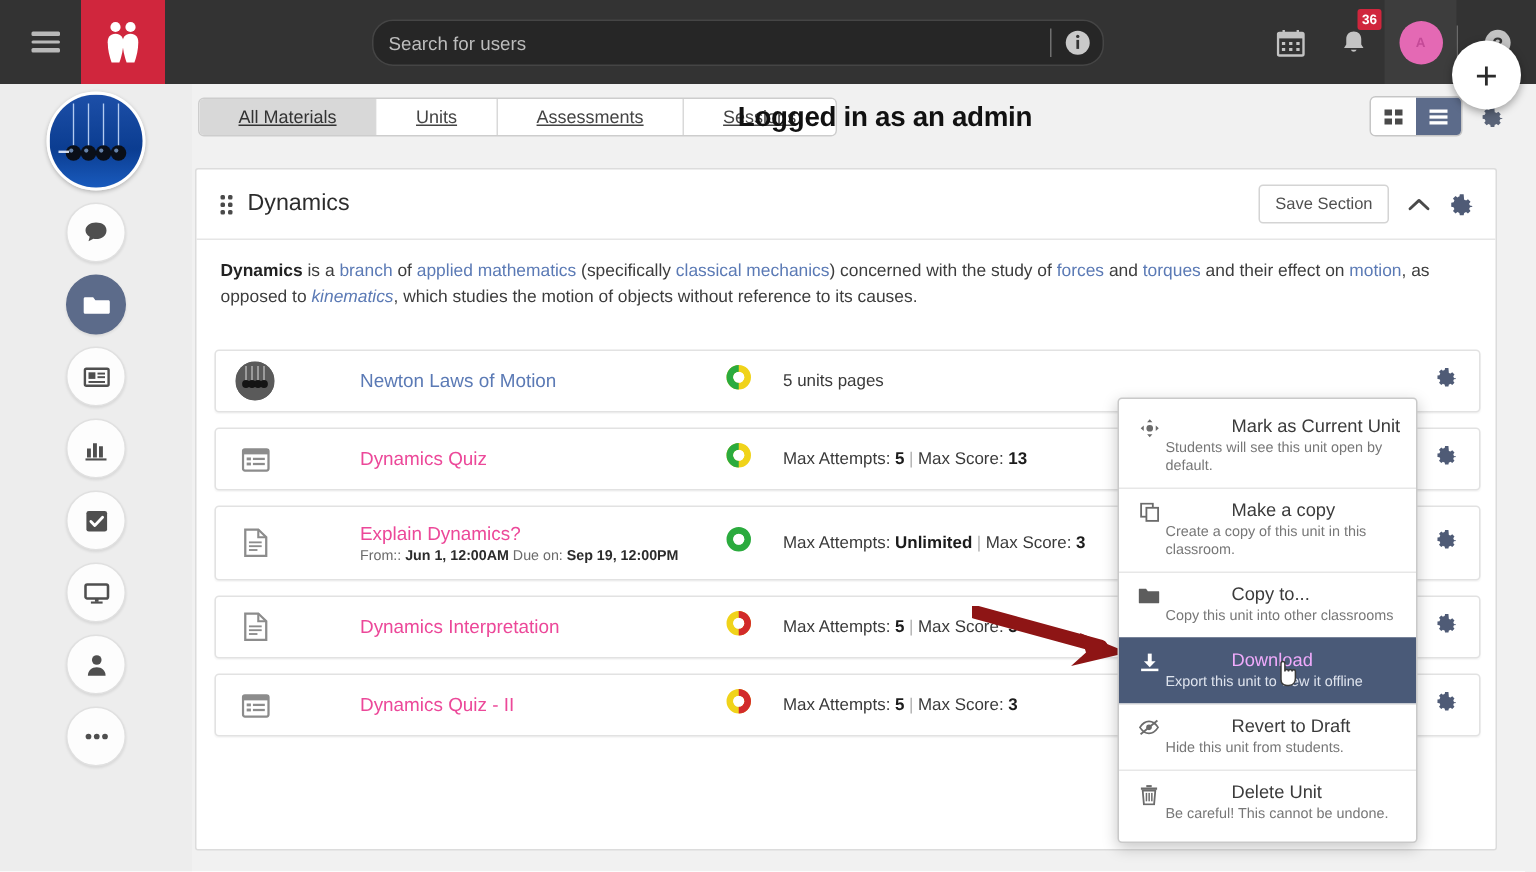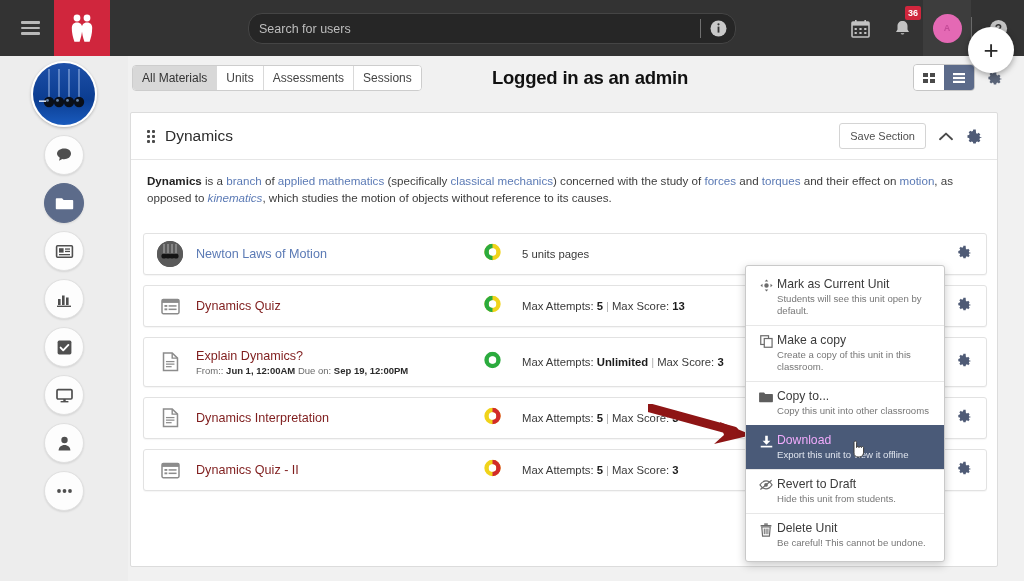--- a/index.html
+++ b/index.html
@@ -99,23 +99,23 @@
   .rail-btn svg { display: block; }
 
   
   .ctop { position: absolute; left: 128px; top: 56px; width: 896px; height: 52px; }
   .tabs {
     position: absolute; left: 4px; top: 9px;
     display: flex; background: #ffffff; border: 1px solid #cdcdcd; border-radius: 4px;
     overflow: hidden; height: 26px;
   }
   .tab {
-    padding: 0 9px; height: 100%; display: flex; align-items: center;
+    padding: 0 26px; height: 100%; display: flex; align-items: center;
     font-size: 12px; color: #444; cursor: pointer;
-    border-right: 1px solid #d9d9d9; background: #ffffff;
+    border-right: 1px solid #d9d9d9; background: #ffffff; text-decoration: underline;
   }
   .tab:last-child { border-right: 0; }
   .tab.sel { background: #d8d8d8; color: #333; }
 
   .admin-title {
     position: absolute; left: 322px; top: 7px; width: 280px;
     text-align: center; font-size: 18.5px; font-weight: bold; color: #111;
     letter-spacing: -0.2px; line-height: 30px;
   }
 
@@ -166,24 +166,24 @@
     box-shadow: 0 1px 1px rgba(0,0,0,.04);
     position: relative;
   }
   .row.tall { height: 50px; }
   .row-icon { width: 52px; display: flex; align-items: center; justify-content: center; }
   .row-thumb {
     width: 26px; height: 26px; border-radius: 50%; overflow: hidden;
     background: #585858;
   }
   .row-title { font-size: 12.6px; color: #5b7ab5; cursor: pointer; }
-  .row-title.dark { color: #7f1d1d; }
+  .row-title.dark { color: #ec4899; }
   .row-sub { font-size: 9.5px; color: #6b6b6b; margin-top: 2px; }
   .row-sub b { color: #2b2b2b; }
-  .row-textcol { display: flex; flex-direction: column; justify-content: center; }
+  .row-textcol { display: flex; flex-direction: column; justify-content: center; margin-left: 44px; }
   .donut { position: absolute; left: 340px; top: 50%; transform: translateY(-50%); }
   .row-meta {
     position: absolute; left: 378px; top: 50%; transform: translateY(-50%);
     font-size: 11.3px; color: #3a3a3a; white-space: nowrap;
   }
   .row-meta b { color: #1c1c1c; }
   .row-meta .pipe { color: #b0b0b0; margin: 0 3px; }
   .row-gear { position: absolute; right: 14px; top: 50%; transform: translateY(-50%); cursor: pointer; }
 
   
@@ -192,21 +192,21 @@
     background: #fff; border: 1px solid #c9c9c9; border-radius: 3px;
     box-shadow: 0 3px 10px rgba(0,0,0,.22); z-index: 30;
     padding: 4px 0;
   }
   .mi {
     display: flex; padding: 7px 9px 8px 9px; cursor: pointer; position: relative;
   }
   .mi + .mi { border-top: 1px solid #e7e7e7; }
   .mi-ic { width: 22px; flex: 0 0 22px; padding-top: 2px; display: flex; justify-content: center; }
   .mi-txt { flex: 1; }
-  .mi-title { font-size: 12.2px; color: #3b3b3b; line-height: 14px; }
+  .mi-title { font-size: 12.2px; color: #3b3b3b; line-height: 14px; margin-left: 44px; }
   .mi-desc { font-size: 9.6px; color: #777; line-height: 12px; margin-top: 2px; }
   .mi.hl { background: #4a5a78; border-top-color: #4a5a78; }
   .mi.hl .mi-title { color: #f0abfc; }
   .mi.hl .mi-desc { color: #dfe4ee; }
   .cursor-glyph { position: absolute; left: 104px; top: 14px; }
 
   .arrow { position: absolute; left: 648px; top: 404px; z-index: 25; pointer-events: none; }
 </style>
 </head>
 <body>

